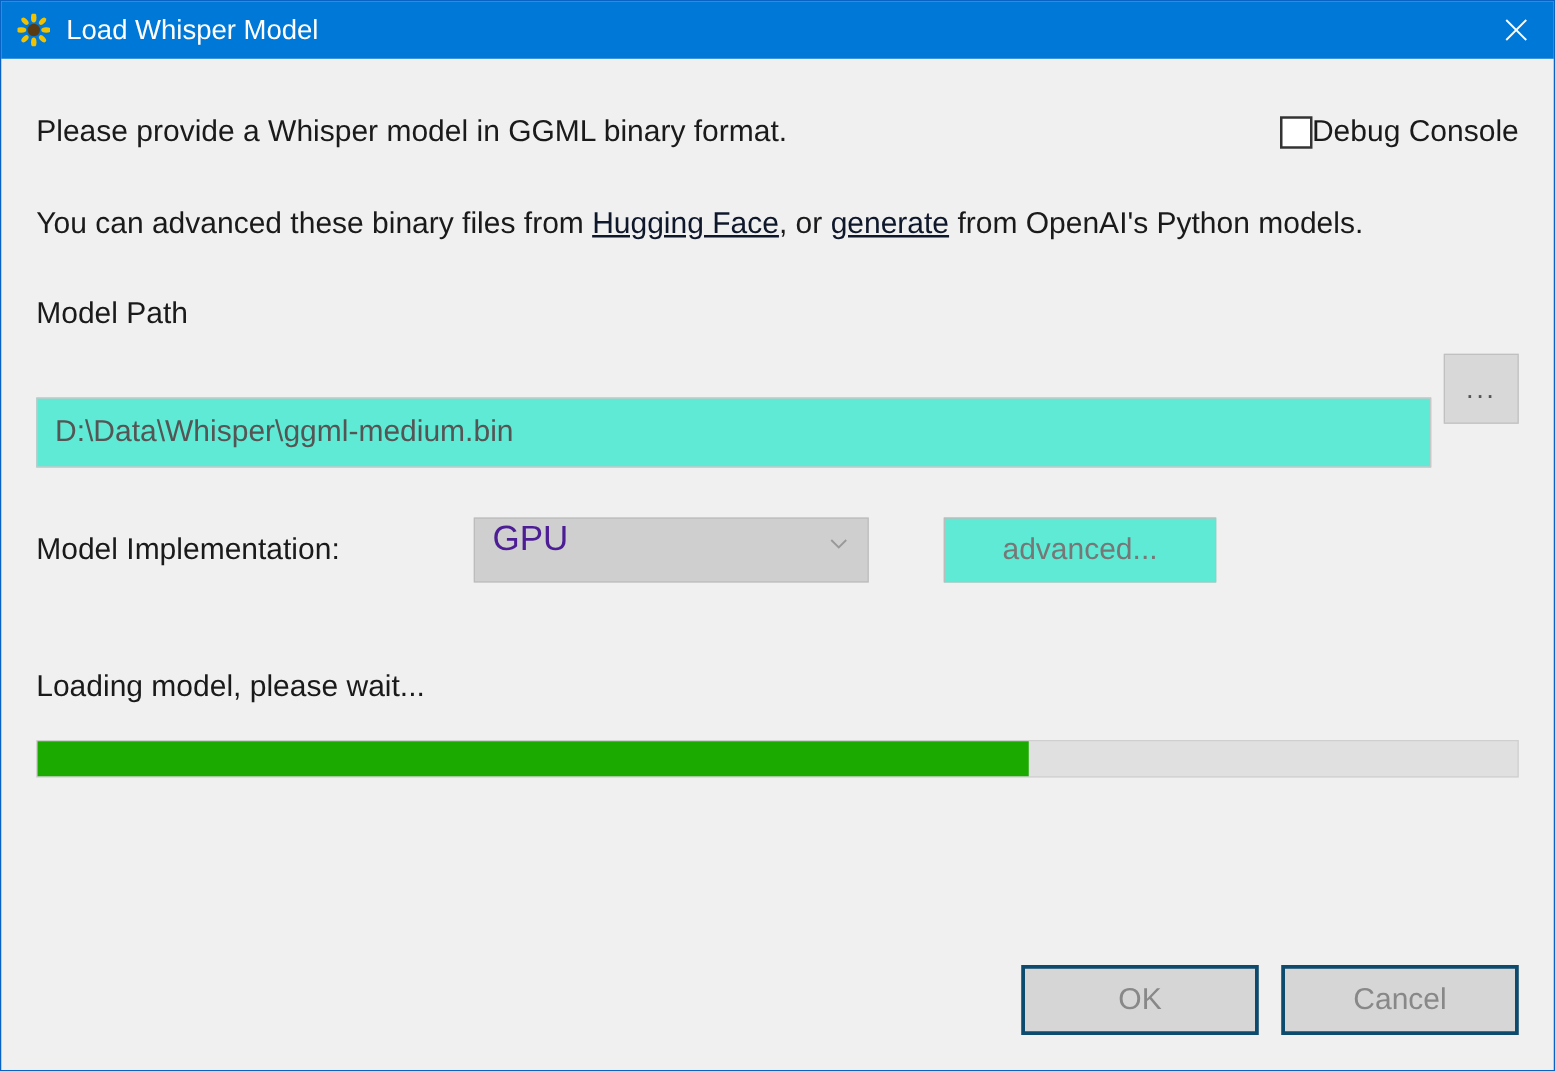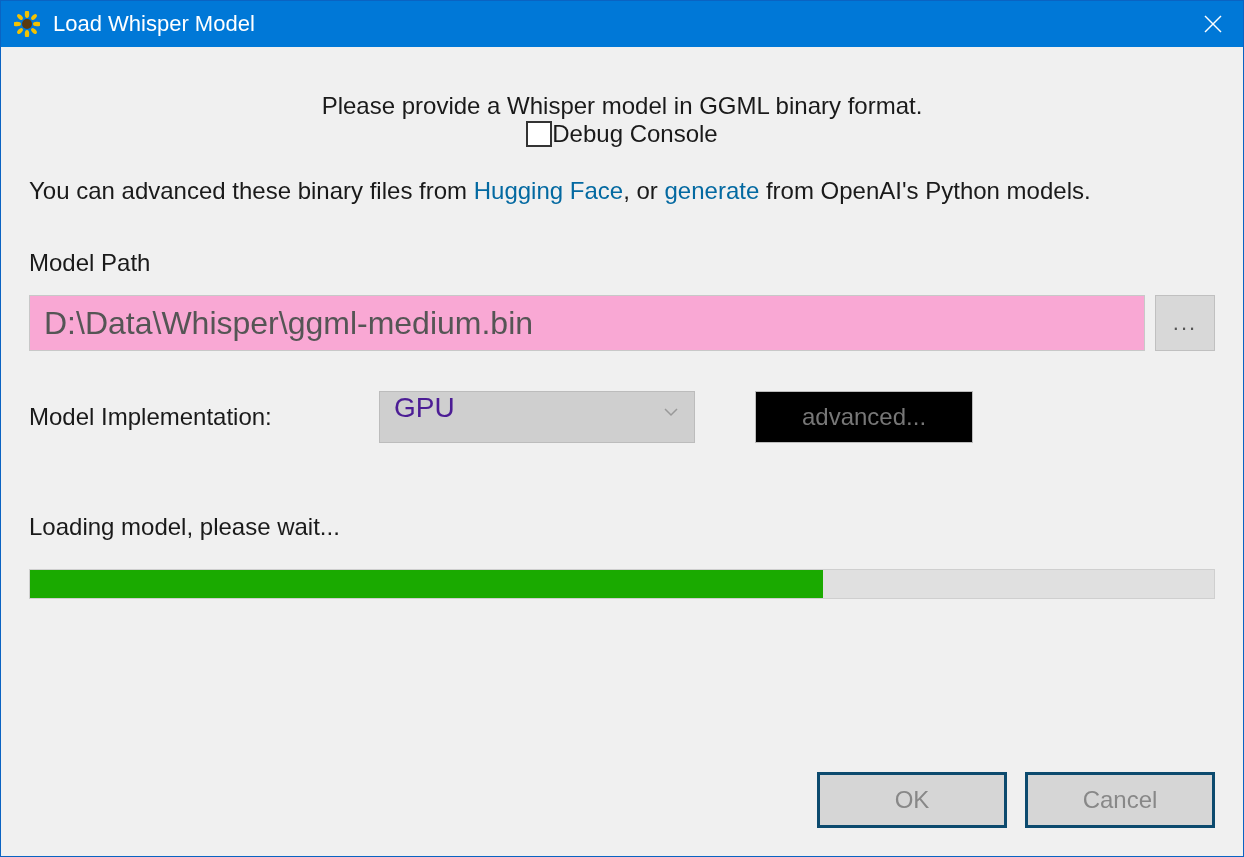--- a/index.html
+++ b/index.html
@@ -58,58 +58,59 @@
       padding: 45px 28px 28px 28px;
       color: #1a1a1a;
       font-size: 24px;
       display: flex;
       flex-direction: column;
     }
     .row1 {
       display: flex;
       justify-content: space-between;
       align-items: center;
-      margin-bottom: 24px;
-      flex-direction: column;
+      margin-bottom: 40px;
     }
     .checkbox-wrap {
       display: flex;
       align-items: center;
     }
     .checkbox-box {
       width: 26px;
       height: 26px;
       border: 2px solid #333;
       background: white;
     }
     .help-text {
       line-height: 1.55;
       margin-bottom: 40px;
     }
     .help-text a {
-      color: #0369a1;
+      color: #0f172a;
+      text-decoration: underline;
       cursor: pointer;
     }
     .label {
       margin-bottom: 18px;
     }
     .path-row {
       display: flex;
       gap: 10px;
       margin-bottom: 40px;
     }
     .path-input {
       flex: 1;
       height: 56px;
       border: 1px solid #c8c8c8;
-      background: #f9a8d4;
+      background: #5eead4;
       padding: 0 14px;
-      font-size: 32px;
+      font-size: 24px;
       font-family: inherit;
       color: #555;
+      margin-top: 35px;
     }
     .browse-btn {
       width: 60px;
       height: 56px;
       background: #d8d8d8;
       border: 1px solid #c0c0c0;
       font-size: 22px;
       color: #555;
       display: flex;
       align-items: center;
@@ -138,21 +139,21 @@
       position: relative;
     }
     .select-arrow {
       position: absolute;
       right: 16px;
       color: #999;
     }
     .adv-btn {
       width: 218px;
       height: 52px;
-      background: #000000;
+      background: #5eead4;
       border: 1px solid #bcbcbc;
       display: flex;
       align-items: center;
       justify-content: center;
       color: #777;
       font-size: 24px;
       margin-left: 30px;
     }
     .status-text {
       margin-bottom: 28px;

